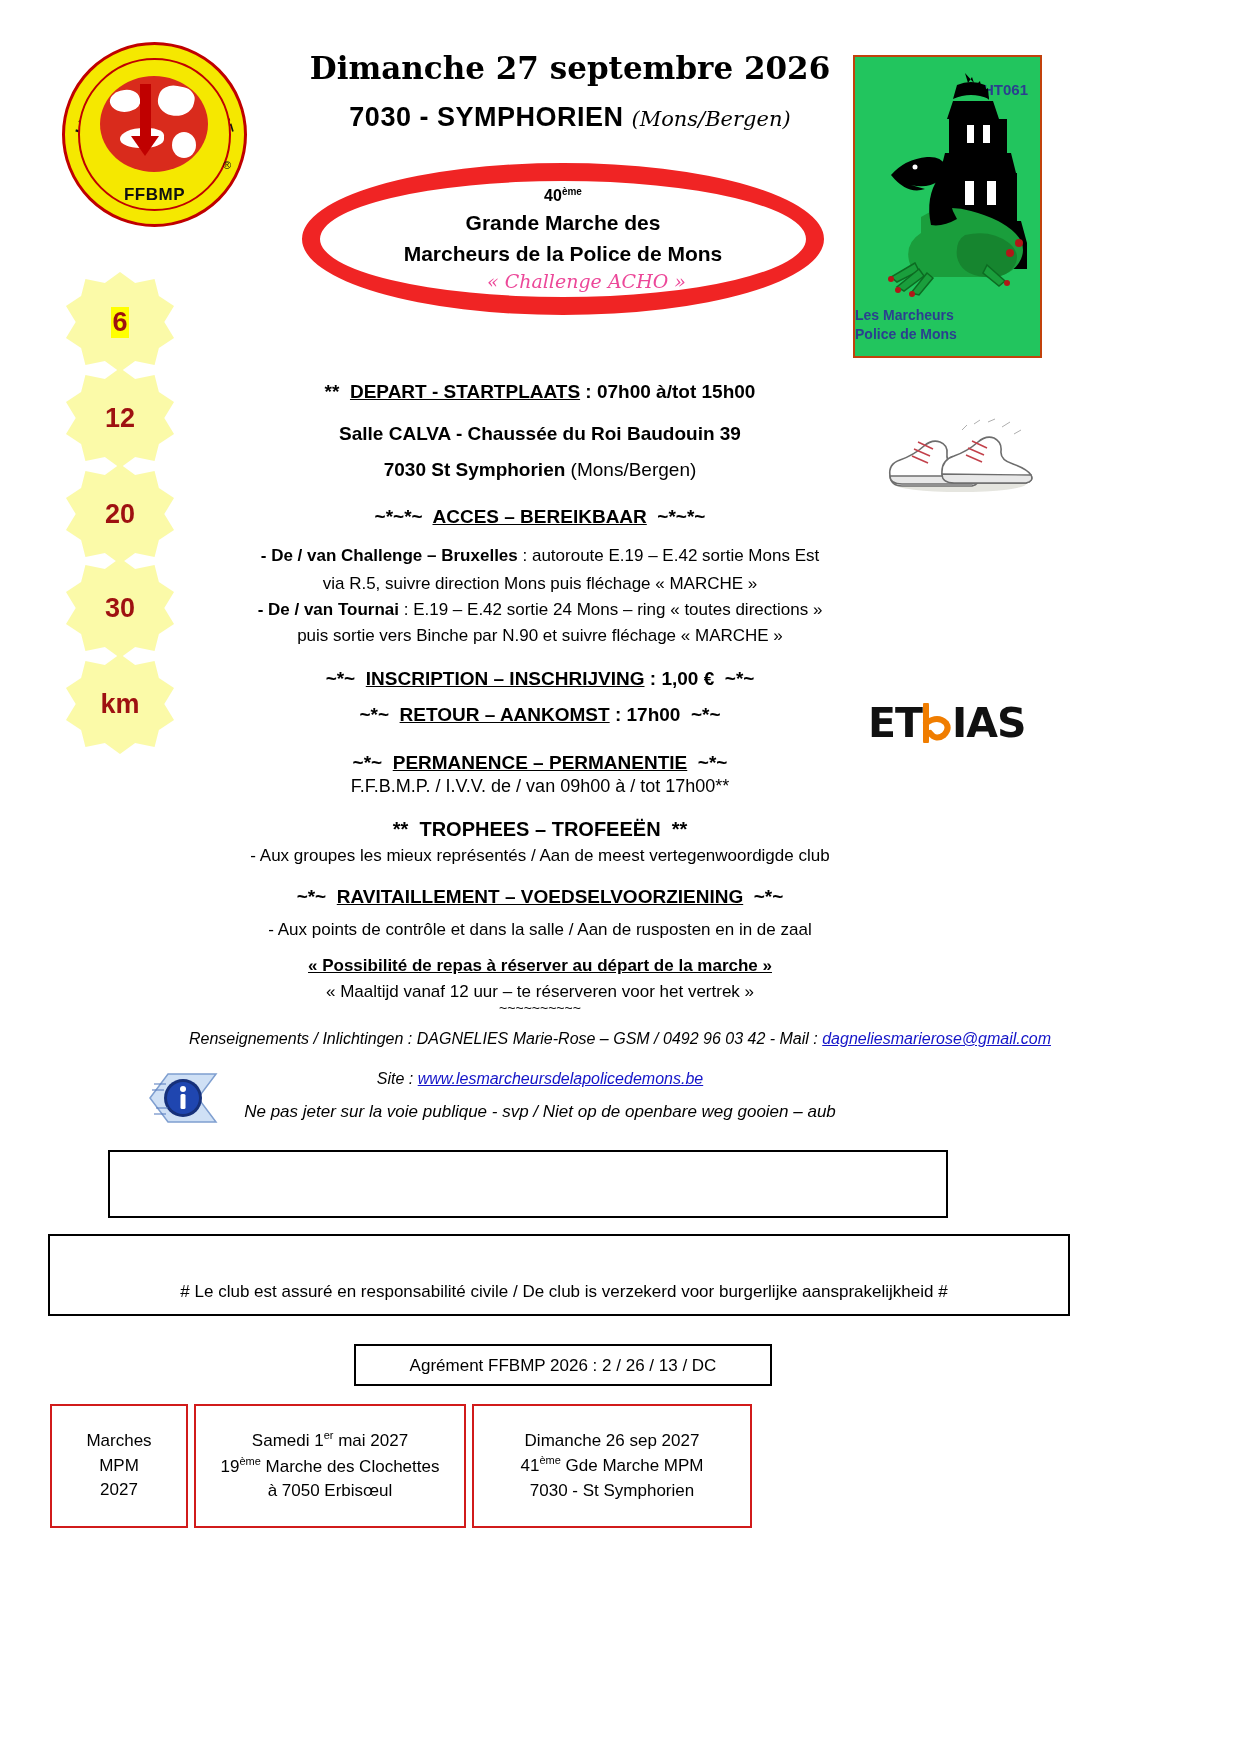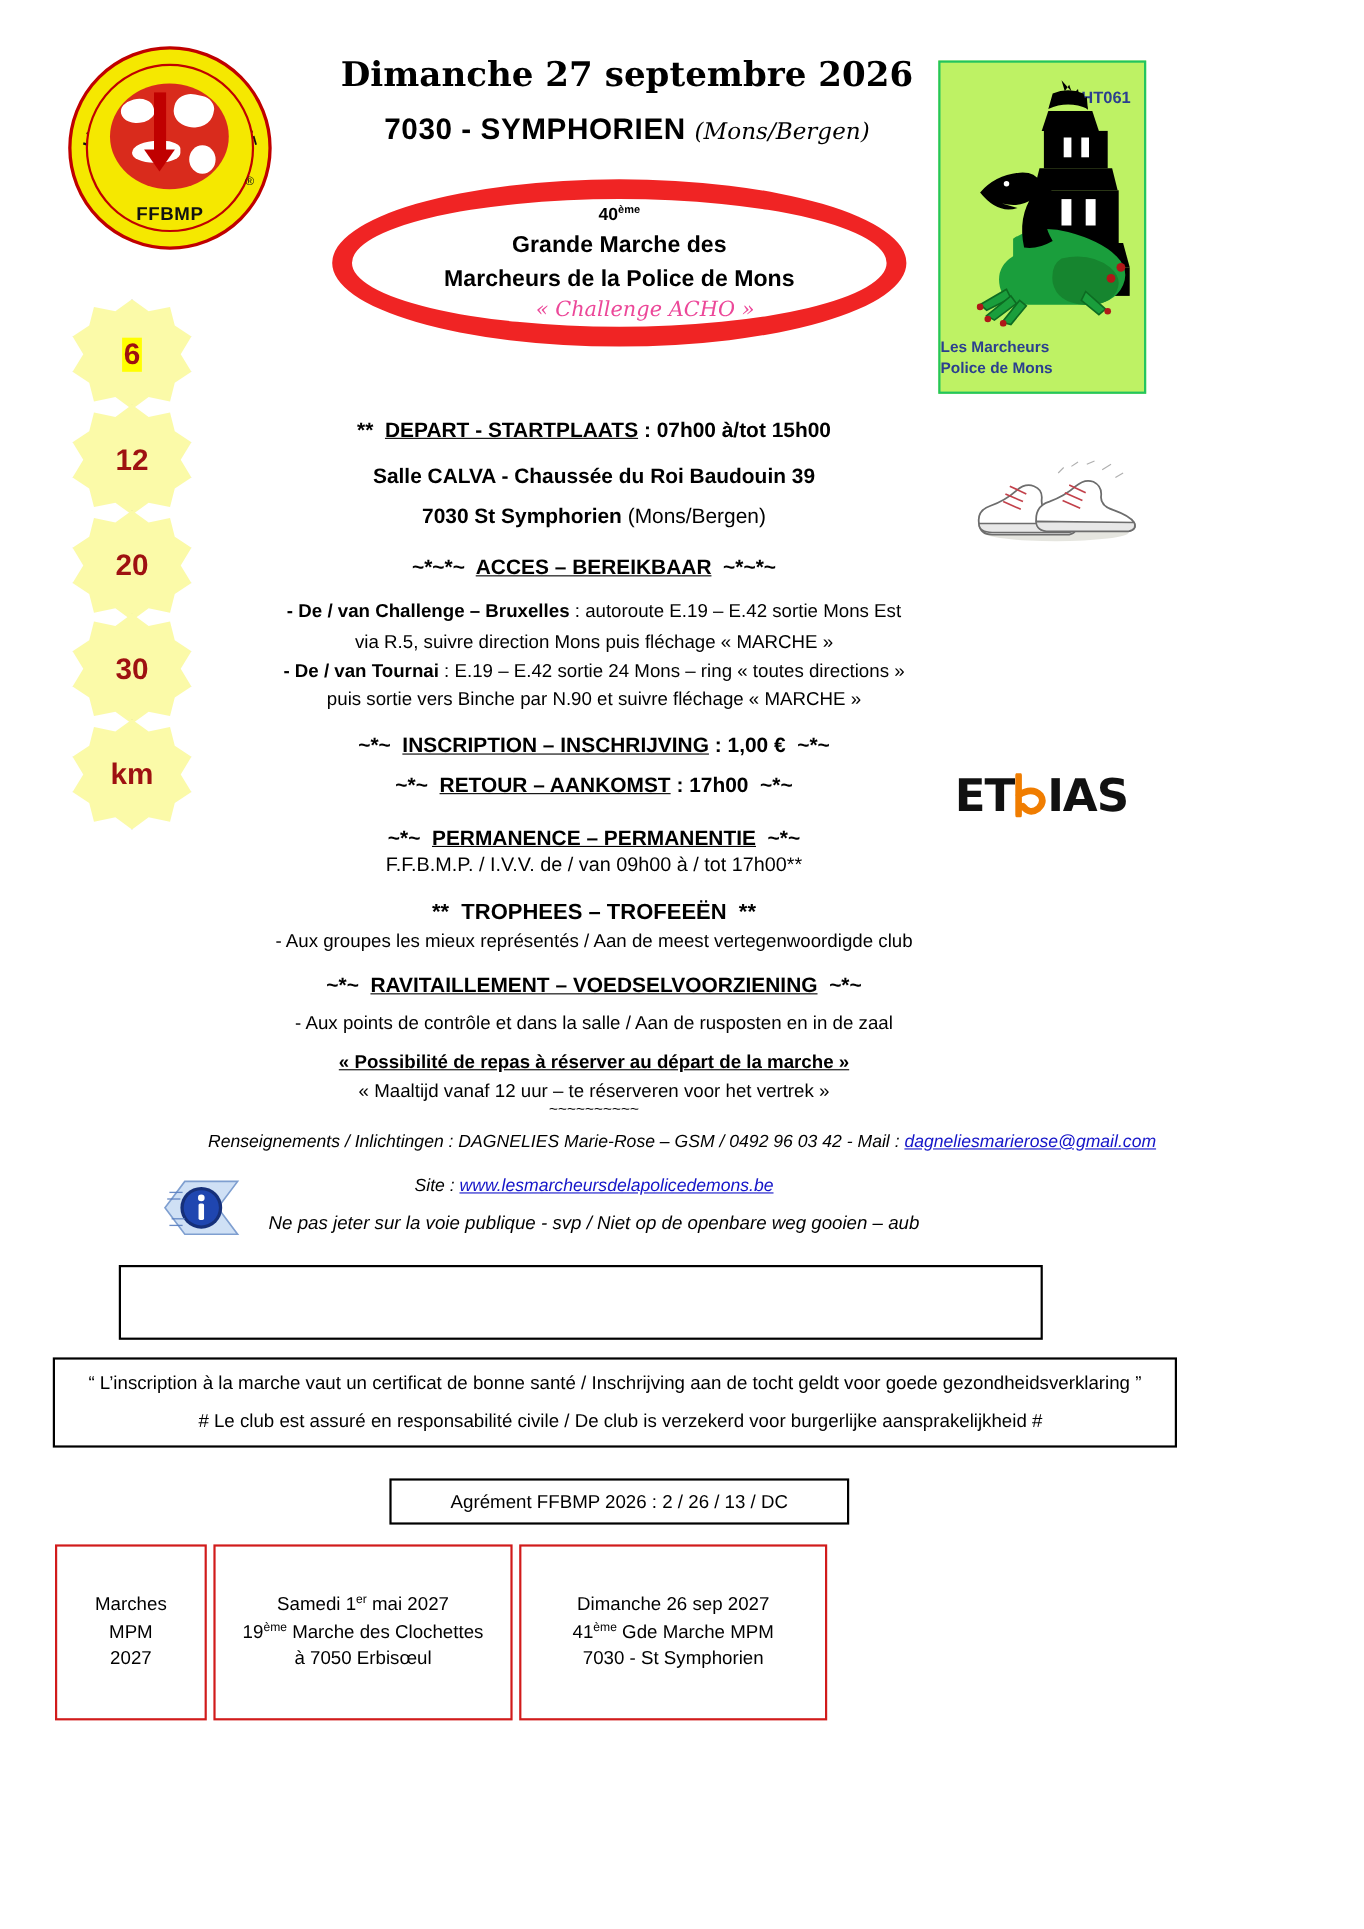--- a/index.html
+++ b/index.html
@@ -143,21 +143,21 @@
   }
   #title-city .main { font-size: 27px; font-weight: bold; letter-spacing: 0.5px; }
   #title-city .sub {
     font-family: "DejaVu Serif", serif;
     font-style: italic; font-size: 21px; margin-left: 8px;
   }
 
   
   #club-box {
     left: 853px; top: 55px; width: 189px; height: 303px;
-    border: 2px solid #22c55e; background: #bef264; box-sizing: border-box;
+    border: 2px solid #c2410c; background: #22c55e; box-sizing: border-box;
   }
   #club-code {
     position: absolute; right: 12px; top: 24px;
     font-size: 15px; font-weight: bold; color: #2b3f8f;
   }
   #club-caption {
     position: absolute; left: 0; right: 0; bottom: 12px;
     text-align: left; font-size: 14px; font-weight: bold;
     color: #2b3f8f; line-height: 1.35;
   }
@@ -192,21 +192,21 @@
   
   .boxline { position: absolute; border: 2px solid #000; box-sizing: border-box; background: #fff; }
   #box-patronage { left: 108px; top: 1150px; width: 840px; height: 68px; }
   #box-certif   { left: 48px;  top: 1234px; width: 1022px; height: 82px; }
   #box-agrement { left: 354px; top: 1344px; width: 418px; height: 42px; }
 
   .boxtxt { position: absolute; left: 0; right: 0; text-align: center; }
 
   
   #bottom-table {
-    left: 50px; top: 1404px; width: 1000px; height: 160px;
+    left: 50px; top: 1404px; width: 1000px; height: 124px;
     display: flex;
     border-radius: 22px;
   }
   #bottom-table .cell {
     border: 2px solid #d11b1b;
     box-sizing: border-box;
     display: flex; flex-direction: column;
     align-items: center; justify-content: center;
     font-size: 17px; line-height: 1.45;
     background: #fff;
@@ -443,21 +443,20 @@
       <path d="M6 22 L18 22"></path>
       <path d="M10 40 L22 40"></path>
       <path d="M8 46 L20 46"></path>
   </g>
 </svg>
 
 <div class="boxline" id="box-patronage">
 </div>
 
 <div class="boxline" id="box-certif">
-  <div class="boxtxt t16" style="top:12px;">“ L’inscription à la marche vaut un certificat de bonne santé / Inschrijving aan de tocht geldt voor goede gezondheidsverklaring ”</div>
   <div class="boxtxt t16" style="top:46px;margin-left:10px;"># Le club est assuré en responsabilité civile  /  De club is verzekerd voor burgerlijke aansprakelijkheid #</div>
 </div>
 
 <div class="boxline" id="box-agrement">
   <div class="boxtxt t16" style="top:10px;">Agrément FFBMP 2026 :   2   /   26 / 13   /  DC</div>
 </div>
 
 <div class="abs" id="bottom-table">
   <div class="cell c0">
     <div>Marches</div>

